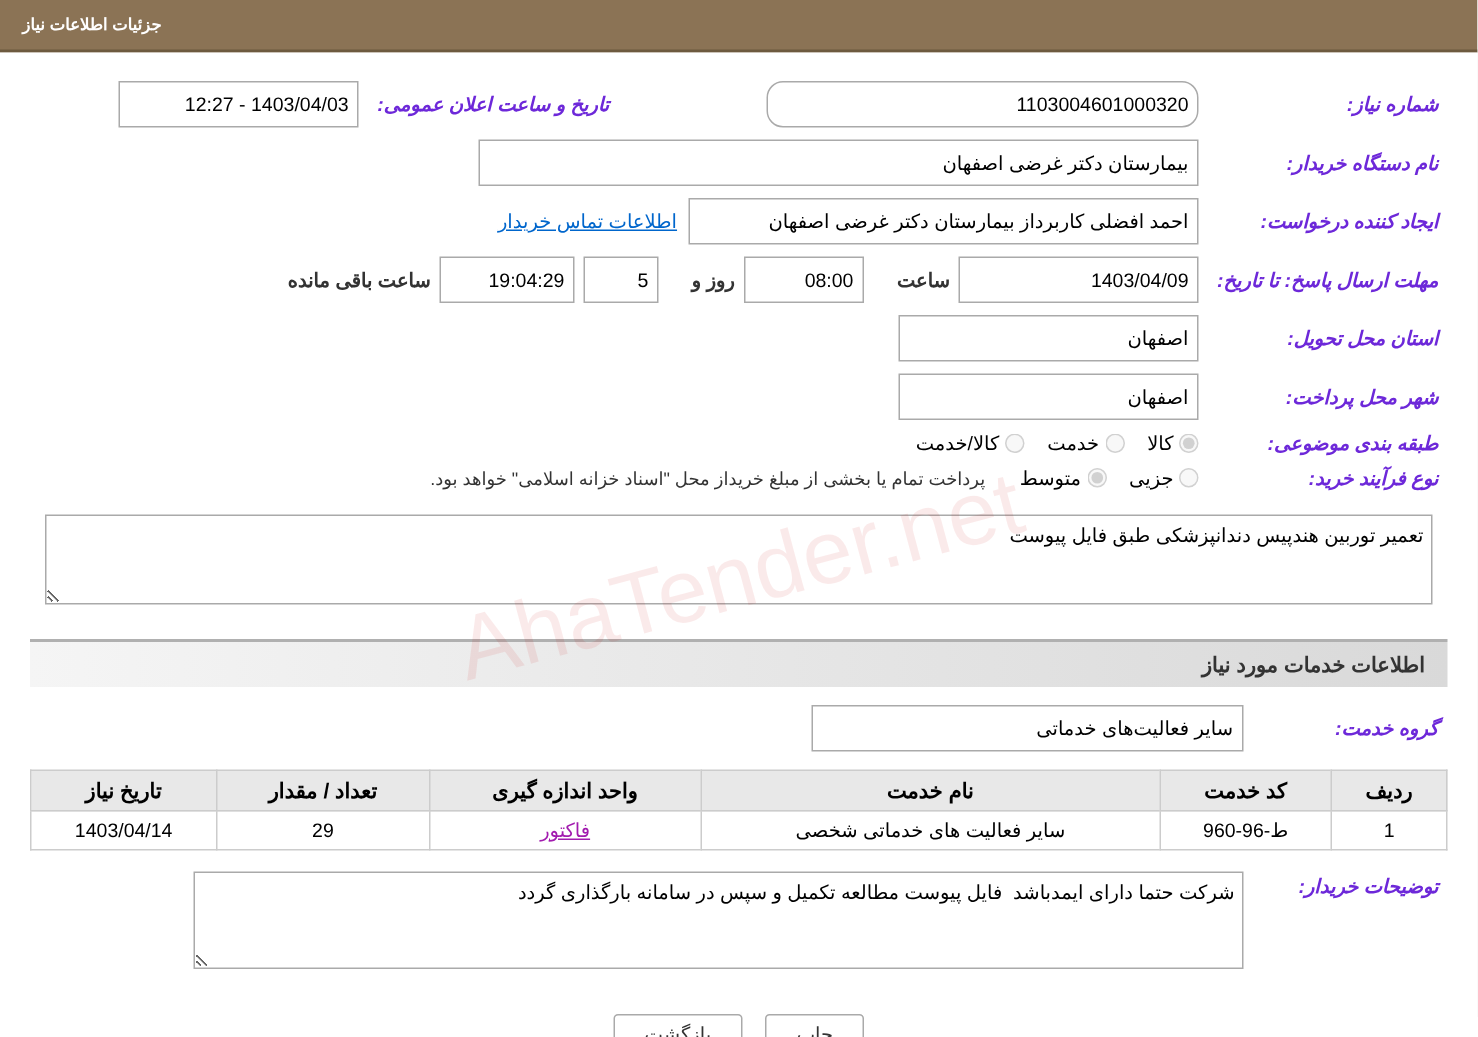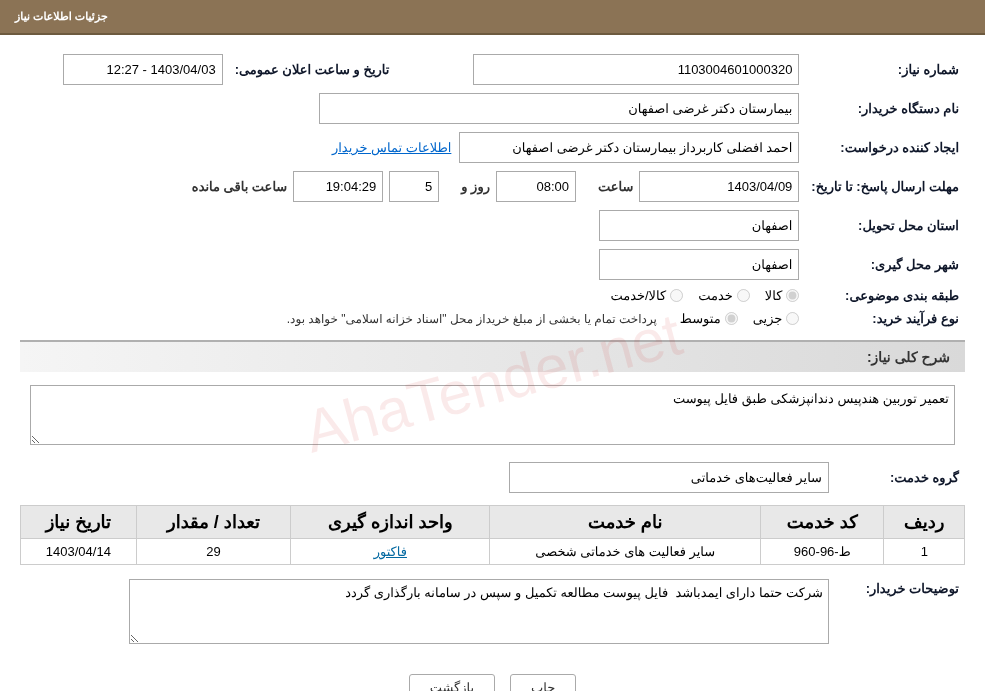--- a/index.html
+++ b/index.html
@@ -34,38 +34,40 @@
       border-collapse: collapse;
       margin-bottom: 8px;
     }
     .info-table td {
       padding: 4px 6px;
       vertical-align: middle;
       font-size: 13px;
     }
     .label-cell {
       text-align: right;
-      color: #0f172a;
+      color: #6d28d9;
       font-weight: bold;
       white-space: nowrap;
       width: 130px;
+      font-style: italic;
     }
     .value-cell {
       text-align: right;
     }
     .input-box {
       border: 1px solid #aaa;
       background: #fff;
       padding: 7px 6px;
       min-height: 22px;
       display: inline-block;
       text-align: right;
     }
     .input-wide {
-      width: 326px;
+      width: 288px;
+      border-radius: 11px;
     }
     .input-date {
       width: 160px;
     }
     .section-header {
       background: linear-gradient(to left, #d9d9d9, #f5f5f5);
       border-top: 2px solid #b0b0b0;
       padding: 7px 15px;
       font-size: 14px;
       font-weight: bold;
@@ -114,30 +116,30 @@
       border-collapse: collapse;
       margin: 8px 0;
       border: 1px solid #ccc;
     }
     .data-table th {
       background: #e8e8e8;
       border: 1px solid #ccc;
       padding: 5px 8px;
       text-align: center;
       font-weight: bold;
-      font-size: 18px;
+      font-size: 14px;
     }
     .data-table td {
       border: 1px solid #ccc;
       padding: 5px 6px;
       text-align: center;
       font-size: 13px;
     }
     .data-table td.link-text {
-      color: #0369a1;
+      color: #a21caf;
       cursor: pointer;
     }
     .textarea-box {
       width: 100%;
       border: 1px solid #aaa;
       min-height: 60px;
       padding: 5px;
       font-family: Tahoma, Arial, sans-serif;
       font-size: 13px;
       direction: rtl;
@@ -235,21 +237,21 @@
       </tr>
 
       <tr>
         <td class="label-cell">استان محل تحویل:</td>
         <td class="value-cell" colspan="3">
           <span class="input-box" style="width:200px;">اصفهان</span>
         </td>
       </tr>
 
       <tr>
-        <td class="label-cell">شهر محل گیری:</td>
+        <td class="label-cell">شهر محل پرداخت:</td>
         <td class="value-cell" colspan="3">
           <span class="input-box" style="width:200px;">اصفهان</span>
         </td>
       </tr>
 
       <tr>
         <td class="label-cell">طبقه بندی موضوعی:</td>
         <td colspan="3">
           <div class="radio-group">
             <div class="radio-item">
@@ -282,34 +284,34 @@
                 <span>متوسط</span>
               </div>
             </div>
             <span class="note-text">پرداخت تمام یا بخشی از مبلغ خریداز محل "اسناد خزانه اسلامی" خواهد بود.</span>
           </div>
         </td>
       </tr>
     </tbody>
       </table>
 
-    <div class="section-header">
-      <span>شرح کلی نیاز:</span>
-    </div>
     <div style="padding: 5px 10px 10px 10px;">
       <textarea class="textarea-box" readonly="" style="">تعمیر توربین هندپیس دندانپزشکی طبق فایل پیوست</textarea>
     </div>
 
+    <div class="section-header">
+      <span>اطلاعات خدمات مورد نیاز</span>
+    </div>
 
     <table class="info-table" style="margin-bottom:8px;">
       <tbody>
           <tr>
         <td class="label-cell">گروه خدمت:</td>
         <td class="value-cell">
-          <span class="input-box" style="width:320px;">سایر فعالیت‌های خدماتی</span>
+          <span class="input-box" style="width:288px;">سایر فعالیت‌های خدماتی</span>
         </td>
       </tr>
     </tbody>
       </table>
 
     <table class="data-table">
       <thead>
         <tr>
           <th>ردیف</th>
           <th>کد خدمت</th>

